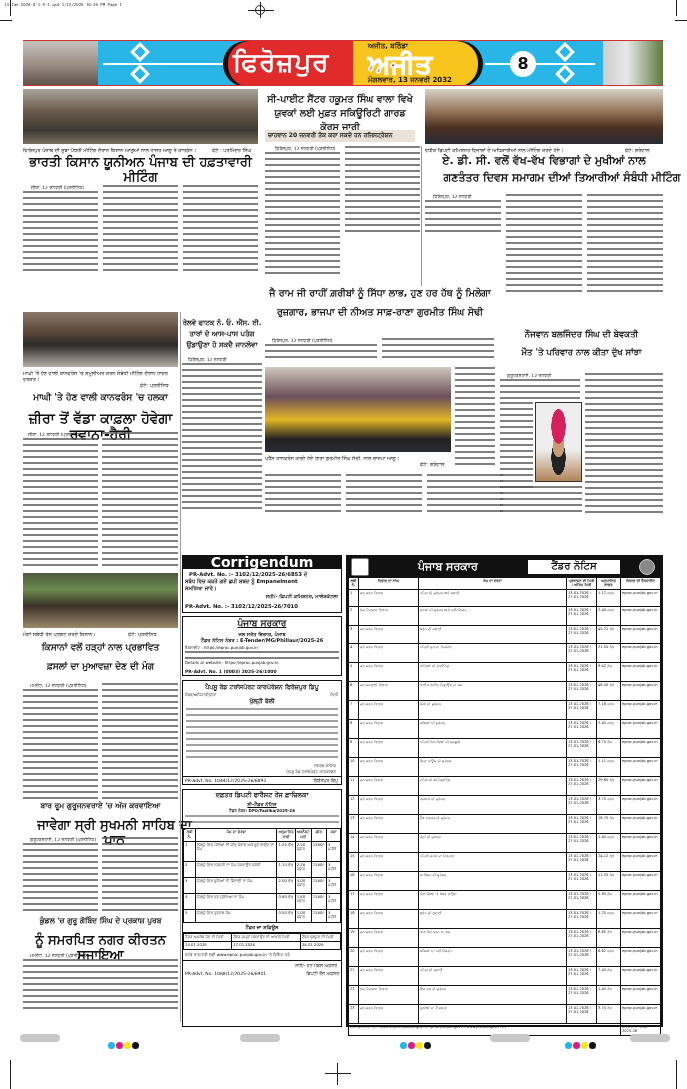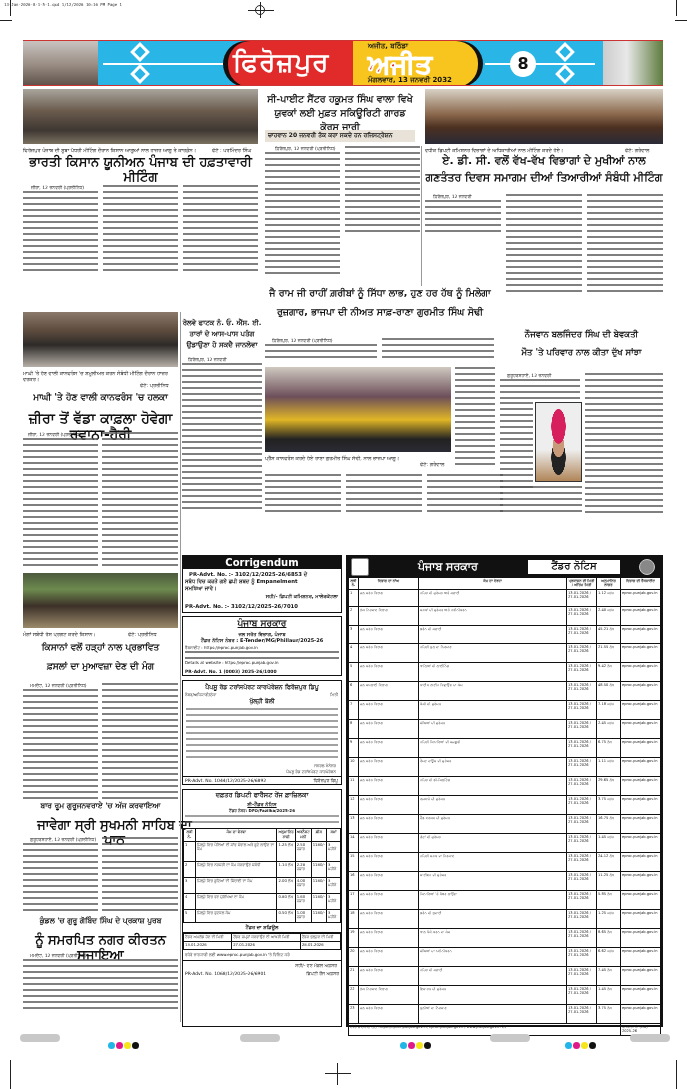--- a/index.html
+++ b/index.html
@@ -79,21 +79,21 @@
 <div class="abs" style="left:265px;top:130px;width:150px;height:12px;background:#e8e2d8"></div>
 <div class="abs caption" style="left:268px;top:132px;font-size:6px;font-weight:bold">ਚਾਹਵਾਨ 20 ਜਨਵਰੀ ਤੱਕ ਕਰਾ ਸਕਦੇ ਹਨ ਰਜਿਸਟ੍ਰੇਸ਼ਨ</div>
 <div class="abs caption" style="left:275px;top:146px;font-size:4.5px">ਫ਼ਿਰੋਜ਼ਪੁਰ, 12 ਜਨਵਰੀ (ਪ੍ਰਤੀਨਿਧ)</div>
 <div class="abs lines" style="left:265px;top:152px;width:75px;height:125px"></div>
 <div class="abs lines" style="left:345px;top:146px;width:75px;height:90px"></div>
 
 <div class="abs photo" style="left:425px;top:89px;width:238px;height:55px;background:linear-gradient(180deg,#d8d2c6 0%,#8c6a4e 45%,#4c3020 70%,#2a2a38 100%)"></div>
 <div class="abs caption" style="left:425px;top:147px;width:195px">ਵਧੀਕ ਡਿਪਟੀ ਕਮਿਸ਼ਨਰ ਵਿਭਾਗਾਂ ਦੇ ਅਧਿਕਾਰੀਆਂ ਨਾਲ ਮੀਟਿੰਗ ਕਰਦੇ ਹੋਏ।</div>
 <div class="abs caption" style="left:625px;top:147px;width:38px">ਫੋਟੋ: ਗਰੇਵਾਲ</div>
 <div class="abs headline" style="left:425px;top:155px;width:238px;font-size:11px">ਏ. ਡੀ. ਸੀ. ਵਲੋਂ ਵੱਖ-ਵੱਖ ਵਿਭਾਗਾਂ ਦੇ ਮੁਖੀਆਂ ਨਾਲ</div>
-<div class="abs headline" style="left:425px;top:172px;width:238px;font-size:11px">ਗਣਤੰਤਰ ਦਿਵਸ ਸਮਾਗਮ ਦੀਆਂ ਤਿਆਰੀਆਂ ਸੰਬੰਧੀ ਮੀਟਿੰਗ</div>
+<div class="abs headline" style="left:443px;top:172px;width:238px;font-size:11px">ਗਣਤੰਤਰ ਦਿਵਸ ਸਮਾਗਮ ਦੀਆਂ ਤਿਆਰੀਆਂ ਸੰਬੰਧੀ ਮੀਟਿੰਗ</div>
 <div class="abs caption" style="left:433px;top:194px;font-size:4.5px">ਫ਼ਿਰੋਜ਼ਪੁਰ, 12 ਜਨਵਰੀ</div>
 <div class="abs lines" style="left:425px;top:200px;width:76px;height:32px"></div>
 <div class="abs lines" style="left:506px;top:194px;width:76px;height:100px"></div>
 <div class="abs lines" style="left:587px;top:194px;width:76px;height:100px"></div>
 
 <div class="abs headline" style="left:265px;top:288px;width:230px;font-size:9.5px">ਜੈ ਰਾਮ ਜੀ ਰਾਹੀਂ ਗ਼ਰੀਬਾਂ ਨੂੰ ਸਿੱਧਾ ਲਾਭ, ਹੁਣ ਹਰ ਹੱਥ ਨੂੰ ਮਿਲੇਗਾ</div>
 <div class="abs headline" style="left:265px;top:307px;width:230px;font-size:9.5px">ਰੁਜ਼ਗਾਰ, ਭਾਜਪਾ ਦੀ ਨੀਅਤ ਸਾਫ਼-ਰਾਣਾ ਗੁਰਮੀਤ ਸਿੰਘ ਸੋਢੀ</div>
 <div class="abs caption" style="left:272px;top:338px;font-size:4.5px">ਫ਼ਿਰੋਜ਼ਪੁਰ, 12 ਜਨਵਰੀ (ਪ੍ਰਤੀਨਿਧ)</div>
 <div class="abs lines" style="left:265px;top:344px;width:112px;height:18px"></div>
 <div class="abs lines" style="left:382px;top:338px;width:112px;height:24px"></div>
@@ -141,21 +141,21 @@
 <div class="abs caption" style="left:30px;top:837px;font-size:4.5px">ਗੁਰੂਹਰਸਹਾਏ, 12 ਜਨਵਰੀ (ਪ੍ਰਤੀਨਿਧ)</div>
 <div class="abs lines" style="left:23px;top:843px;width:75px;height:72px"></div>
 <div class="abs lines" style="left:102px;top:837px;width:76px;height:78px"></div>
 
 <div class="abs headline" style="left:23px;top:917px;width:155px;font-size:7.5px">ਕੁੰਡਲ 'ਚ ਗੁਰੂ ਗੋਬਿੰਦ ਸਿੰਘ ਦੇ ਪ੍ਰਕਾਸ਼ ਪੁਰਬ</div>
 <div class="abs headline" style="left:23px;top:933px;width:155px;font-size:13px">ਨੂੰ ਸਮਰਪਿਤ ਨਗਰ ਕੀਰਤਨ ਸਜਾਇਆ</div>
 <div class="abs caption" style="left:30px;top:953px;font-size:4.5px">ਮਮਦੋਟ, 12 ਜਨਵਰੀ (ਪ੍ਰਤੀਨਿਧ)</div>
 <div class="abs lines" style="left:23px;top:959px;width:155px;height:50px"></div>
 
 <div class="abs box" style="left:182px;top:555px;width:160px;height:58px">
-  <div class="abs black-bar" style="left:0;top:0;width:158px;height:13px;font-size:10px;line-height:13px">Corrigendum</div>
+  <div class="abs black-bar" style="left:0;top:0;width:158px;height:13px;font-size:14px;line-height:13px">Corrigendum</div>
   <div class="abs caption" style="left:6px;top:15px;font-size:5.3px;font-weight:bold">PR-Advt. No. :- 3102/12/2025-26/6853 ਦੇ</div>
   <div class="abs caption" style="left:2px;top:22px;font-size:5.3px;font-weight:bold">ਸਬੰਧ ਵਿਚ ਕਰਤੇ ਗਏ ਛਪੀ ਸ਼ਬਦ ਨੂੰ Empanelment</div>
   <div class="abs caption" style="left:2px;top:29px;font-size:5.3px;font-weight:bold">ਸਮਝਿਆ ਜਾਵੇ।</div>
   <div class="abs caption" style="right:3px;top:37px;font-size:5px;font-weight:bold">ਸਹੀ/- ਡਿਪਟੀ ਕਮਿਸ਼ਨਰ, ਮਾਲੇਰਕੋਟਲਾ</div>
   <div class="abs caption" style="left:2px;top:47px;font-size:5.3px;font-weight:bold">PR-Advt. No. :- 3102/12/2025-26/7010</div>
 </div>
 
 <div class="abs box" style="left:182px;top:616px;width:160px;height:60px">
   <div class="abs headline" style="left:0;top:1px;width:158px;font-size:9px;text-decoration:underline">ਪੰਜਾਬ ਸਰਕਾਰ</div>
   <div class="abs headline" style="left:0;top:15px;width:158px;font-size:5px">ਜਲ ਸਰੋਤ ਵਿਭਾਗ, ਪੰਜਾਬ</div>

